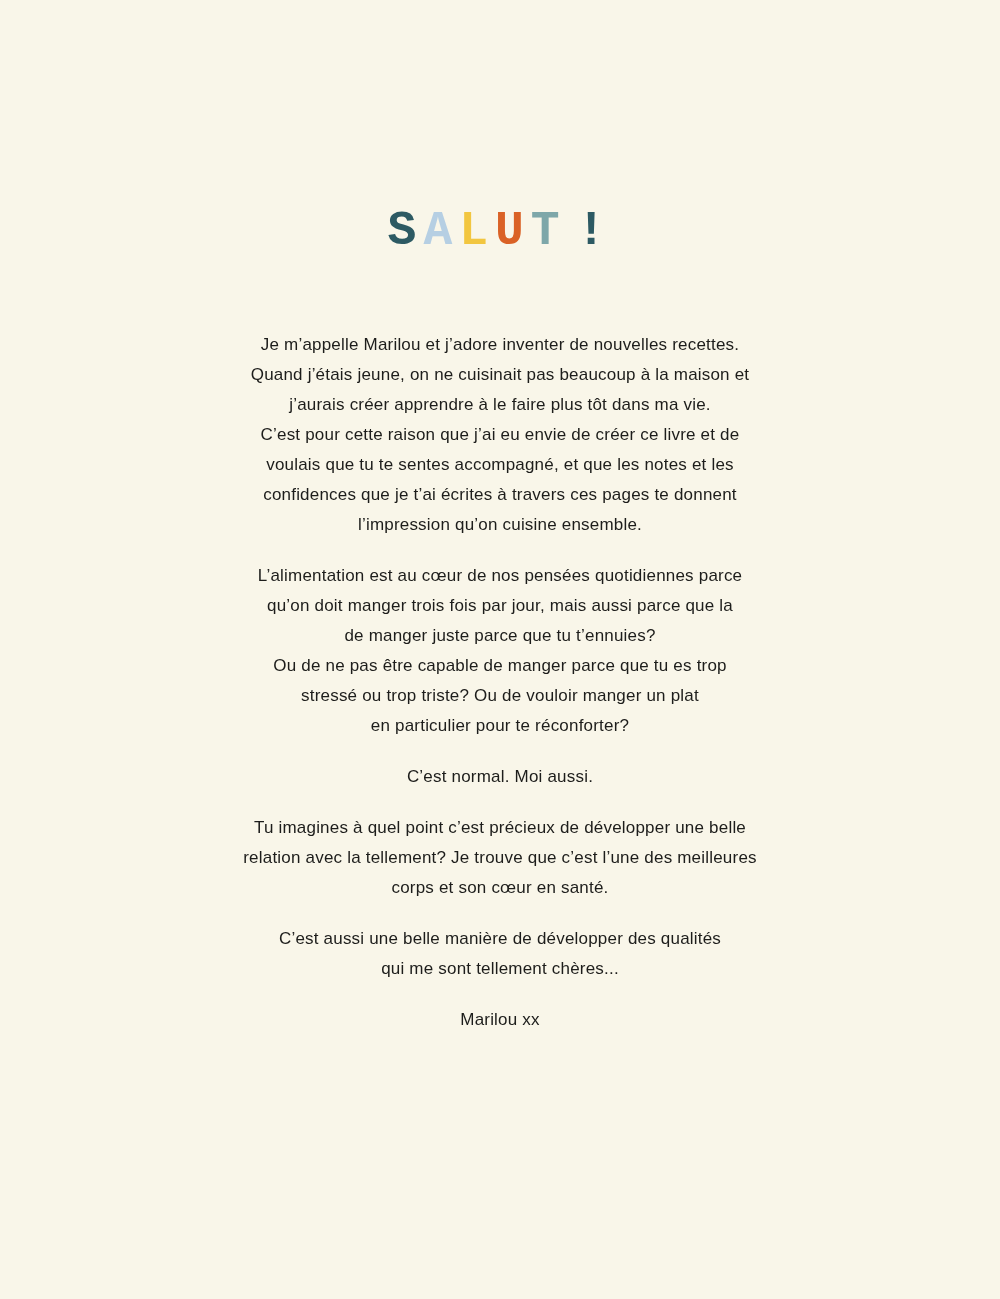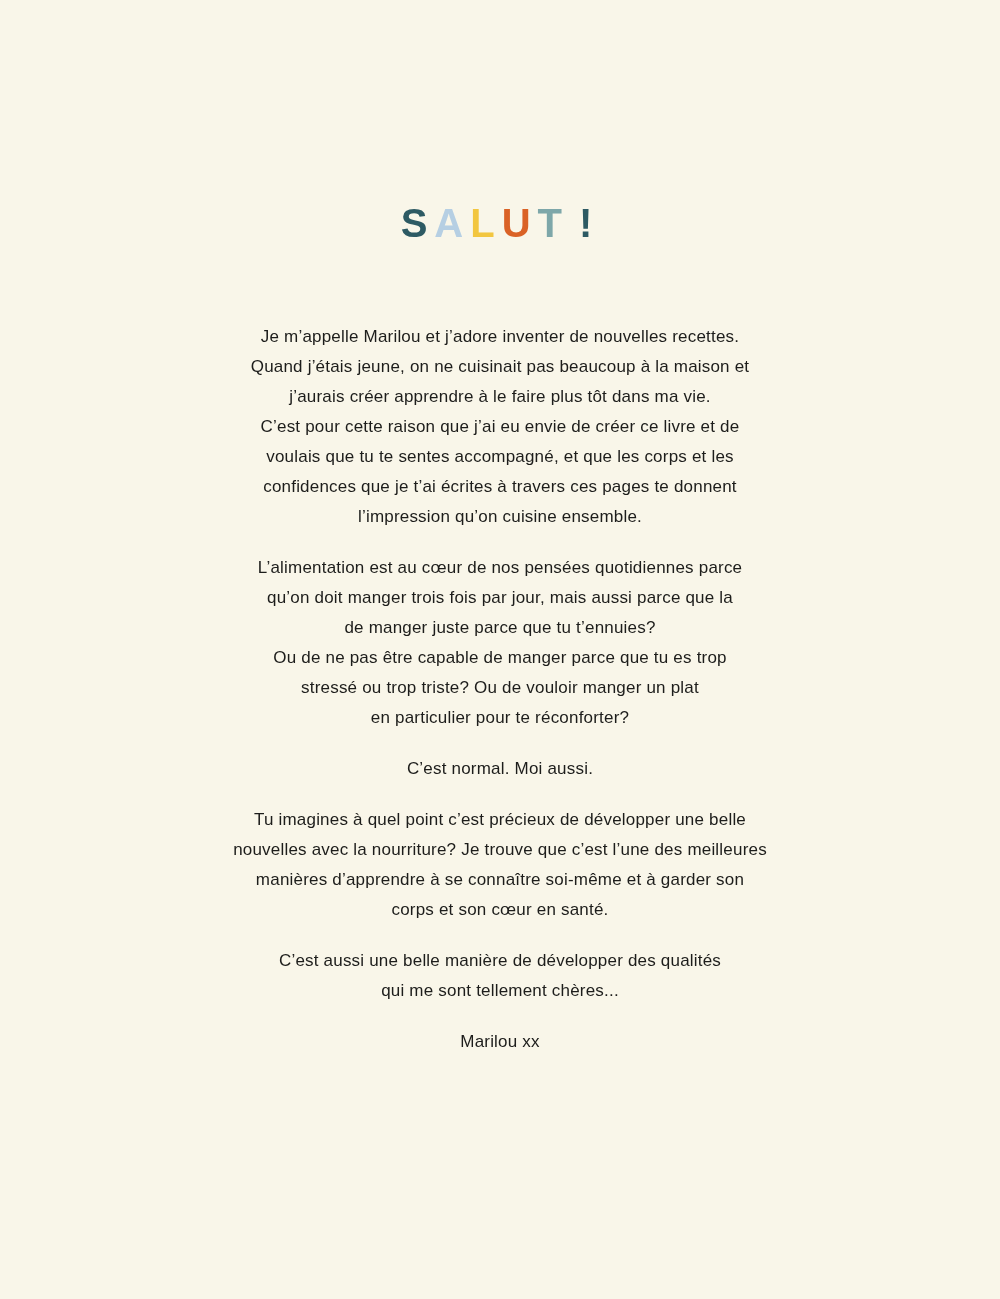--- a/index.html
+++ b/index.html
@@ -8,28 +8,28 @@
   }
   .page {
     position: relative;
     width: 1000px;
     height: 1299px;
     background: #f9f6e9;
     font-family: "Liberation Sans", "DejaVu Sans", sans-serif;
     overflow: hidden;
   }
   .title {
-    margin: 8px;
+    margin: 16px;
     padding-top: 188px;
     text-align: center;
-    font-size: 40px;
+    font-size: 48px;
     line-height: 54px;
     font-weight: bold;
     letter-spacing: 7px;
-    font-family: Liberation Sans, sans-serif;
+    font-family: Liberation Mono, monospace;
   }
   .title .bang {
     margin-left: 10px;
   }
   .content {
     margin-top: 72px;
     text-align: center;
     color: #1d1d1b;
     font-size: 17px;
     line-height: 30px;
@@ -54,42 +54,41 @@
     <span style="color: rgb(45, 90, 99);">S</span><span style="color: rgb(182, 207, 227);">A</span><span style="color: rgb(242, 198, 64);">L</span><span style="color: rgb(218, 98, 38);">U</span><span style="color: rgb(126, 167, 169);">T</span><span class="bang" style="color: rgb(45, 90, 99);">!</span>
   </h1>
 
   <div class="content" style="color: rgb(29, 29, 27);">
 
     <p>
       <span class="line">Je m’appelle Marilou et j’adore inventer de nouvelles recettes.</span>
       <span class="line">Quand j’étais jeune, on ne cuisinait pas beaucoup à la maison et</span>
       <span class="line">j’aurais créer apprendre à le faire plus tôt dans ma vie.</span>
       <span class="line">C’est pour cette raison que j’ai eu envie de créer ce livre et de</span>
-      <span class="line">voulais que tu te sentes accompagné, et que les corps et les</span>
+      <span class="line">voulais que tu te sentes accompagné, et que les notes et les</span>
       <span class="line">confidences que je t’ai écrites à travers ces pages te donnent</span>
       <span class="line">l’impression qu’on cuisine ensemble.</span>
     </p>
 
     <p>
       <span class="line">L’alimentation est au cœur de nos pensées quotidiennes parce</span>
       <span class="line">qu’on doit manger trois fois par jour, mais aussi parce que la</span>
       <span class="line">de manger juste parce que tu t’ennuies?</span>
       <span class="line">Ou de ne pas être capable de manger parce que tu es trop</span>
       <span class="line">stressé ou trop triste? Ou de vouloir manger un plat</span>
       <span class="line">en particulier pour te réconforter?</span>
     </p>
 
     <p>
       <span class="line">C’est normal. Moi aussi.</span>
     </p>
 
     <p>
       <span class="line">Tu imagines à quel point c’est précieux de développer une belle</span>
-      <span class="line">nouvelles avec la nourriture? Je trouve que c’est l’une des meilleures</span>
-      <span class="line">manières d’apprendre à se connaître soi-même et à garder son</span>
+      <span class="line">relation avec la tellement? Je trouve que c’est l’une des meilleures</span>
       <span class="line">corps et son cœur en santé.</span>
     </p>
 
     <p>
       <span class="line">C’est aussi une belle manière de développer des qualités</span>
       <span class="line">qui me sont tellement chères...</span>
     </p>
 
     <p class="signature">Marilou xx</p>
 

